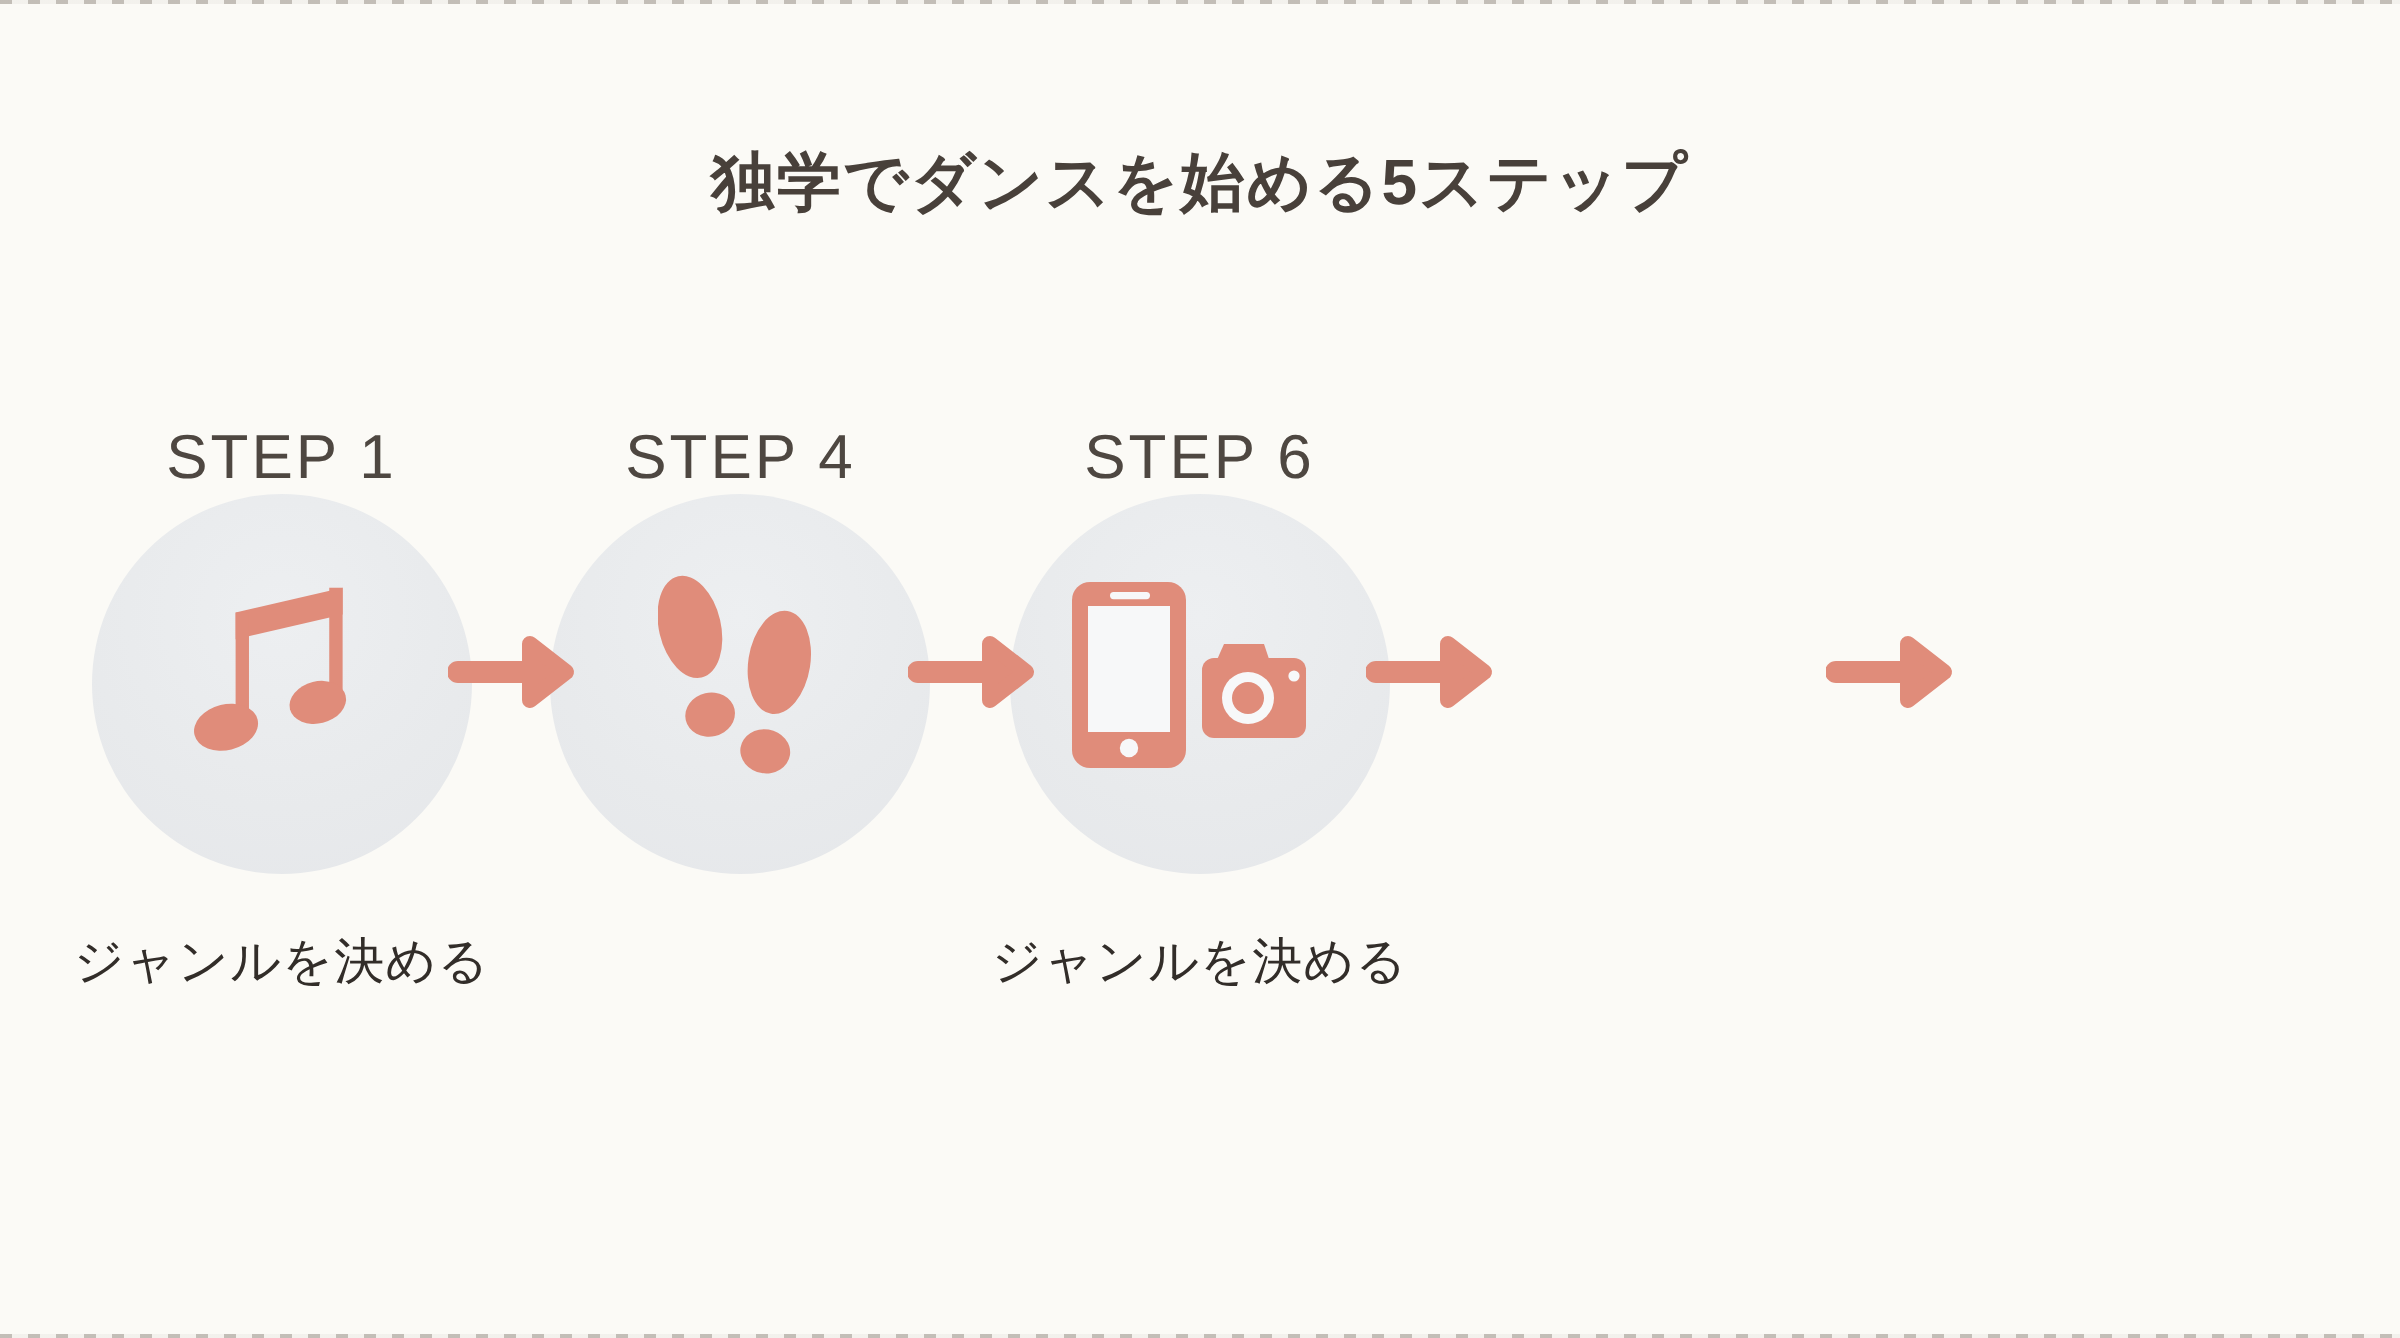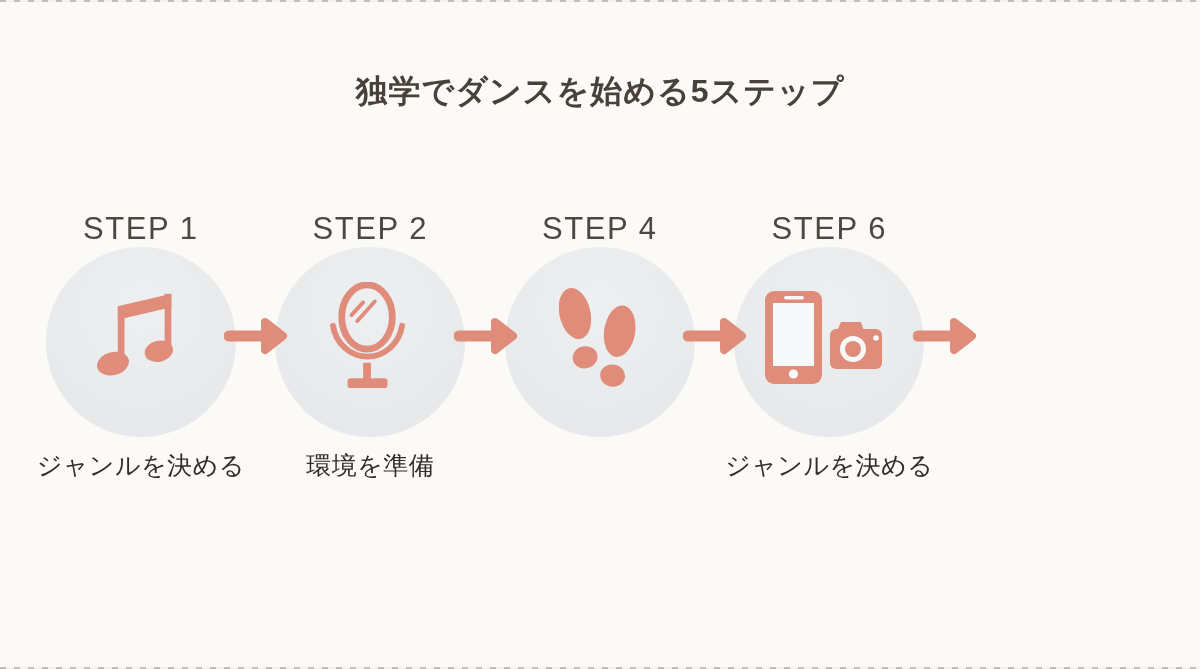--- a/index.html
+++ b/index.html
@@ -54,21 +54,21 @@
   .step-circle {
     margin-top: 4px;
     width: 190px; height: 190px;
     border-radius: 50%;
     background: radial-gradient(circle at 50% 32%, #EDEFF1 0%, #E8EAEC 60%, #E5E7EA 100%);
     display: flex;
     align-items: center;
     justify-content: center;
   }
   .step-caption {
-    margin-top: 12px;
+    margin-top: 28px;
     font-size: 25px;
     line-height: 32px;
     letter-spacing: 0.5px;
     font-weight: 500;
     color: #322D29;
     white-space: nowrap;
   }
   .icon { color: #E08C7A; display: block; }
   .icon-music     { transform: translate(-6px,-8px); }
   .icon-mirror    { transform: translate(-2px,-6px); }
@@ -103,34 +103,20 @@
           <polygon points="27,17 83,4 83,18 27,31" fill="currentColor"></polygon>
           <rect x="27" y="17" width="7" height="60" fill="currentColor"></rect>
           <rect x="76" y="4" width="7" height="60" fill="currentColor"></rect>
           <ellipse cx="22" cy="77" rx="17" ry="12" transform="rotate(-14 22 77)" fill="currentColor"></ellipse>
           <ellipse cx="70" cy="64" rx="15" ry="11" transform="rotate(-14 70 64)" fill="currentColor"></ellipse>
         </svg>
       </div>
       <div class="step-caption">ジャンルを決める</div>
     </div>
 
-    <div class="step-col">
-      <div class="step-label">STEP 2</div>
-      <div class="step-circle">
-        <svg class="icon icon-mirror" width="82" height="109" viewBox="0 0 84 112">
-          <ellipse cx="41" cy="36" rx="26" ry="33" fill="none" stroke="currentColor" stroke-width="7"></ellipse>
-          <path d="M25 34 L37 21" stroke="currentColor" stroke-width="4" stroke-linecap="round" fill="none"></path>
-          <path d="M31 40 L49 20" stroke="currentColor" stroke-width="4" stroke-linecap="round" fill="none"></path>
-          <path d="M6 45 A36 38 0 0 0 77 45" fill="none" stroke="currentColor" stroke-width="6" stroke-linecap="round"></path>
-          <rect x="37" y="83" width="8" height="18" fill="currentColor"></rect>
-          <rect x="21" y="99" width="41" height="10" rx="3" fill="currentColor"></rect>
-        </svg>
-      </div>
-      <div class="step-caption">環境を準備</div>
-    </div>
 
     <div class="step-col">
       <div class="step-label">STEP 4</div>
       <div class="step-circle">
         <svg class="icon icon-footsteps" width="78" height="102" viewBox="0 0 78 102">
           <g transform="rotate(-13 20 45)" fill="currentColor">
             <ellipse cx="20" cy="27" rx="15.5" ry="26"></ellipse>
             <ellipse cx="20" cy="72" rx="12.5" ry="11"></ellipse>
           </g>
           <g transform="rotate(9 58 62)" fill="currentColor">

